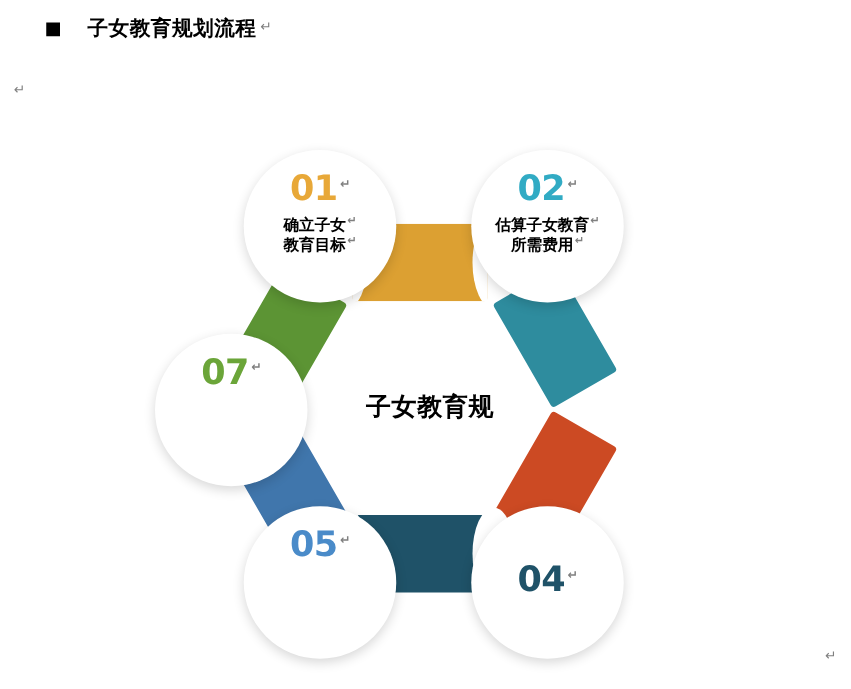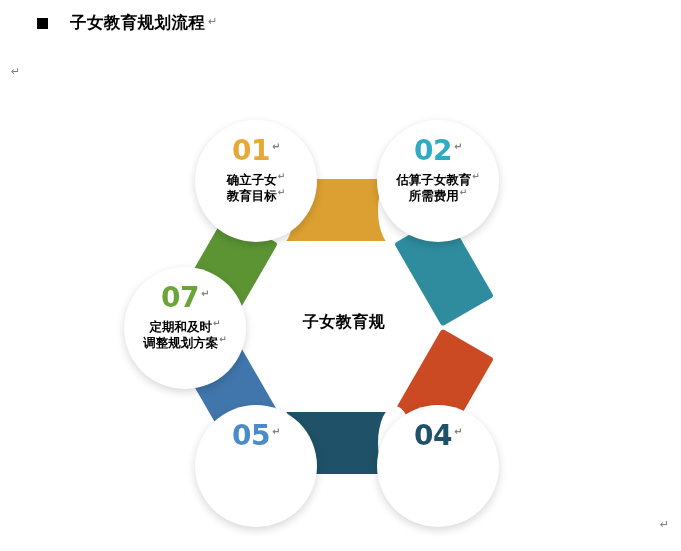--- a/index.html
+++ b/index.html
@@ -155,21 +155,21 @@
   #node-03 .label { position: relative; top: 1px; }
 
   
   #center-label {
     position: absolute;
     left: 157px;
     top: 200px;
     width: 190px;
     text-align: center;
     font-family: "DejaVu Sans", "Liberation Sans", sans-serif;
-    font-size: 16px;
+    font-size: 20px;
     font-weight: bold;
     color: #000000;
     letter-spacing: 0.5px;
     white-space: nowrap;
   }
 </style>
 </head>
 <body>
 
 <div id="doc-heading">
@@ -205,35 +205,31 @@
       <span>02</span><span class="retmark">↵</span>
     </span>
     <span class="label">
       <span class="ln"><span>估算子女教育</span><span class="retmark">↵</span></span>
       <span class="ln"><span>所需费用</span><span class="retmark">↵</span></span>
     </span>
   </div>
 
 
   <div class="node" id="node-04">
-    <span class="num" style="color: rgb(31, 82, 104);">
+    <span class="num" style="color: rgb(31, 82, 104); margin-top: 28px;">
       <span>04</span><span class="retmark">↵</span>
     </span>
   </div>
 
   <div class="node" id="node-05">
     <span class="num" style="color: rgb(74, 139, 201);">
       <span>05</span><span class="retmark">↵</span>
     </span>
   </div>
 
   <div class="node" id="node-06">
     <span class="num" style="color: rgb(107, 165, 57);">
       <span>07</span><span class="retmark">↵</span>
     </span>
-    <span class="label">
-      <span class="ln"><span>定期和及时</span><span class="retmark">↵</span></span>
-      <span class="ln"><span>调整规划方案</span><span class="retmark">↵</span></span>
-    </span>
   </div>
 
   <div id="center-label">子女教育规</div>
 </div>
 
 </body></html>

